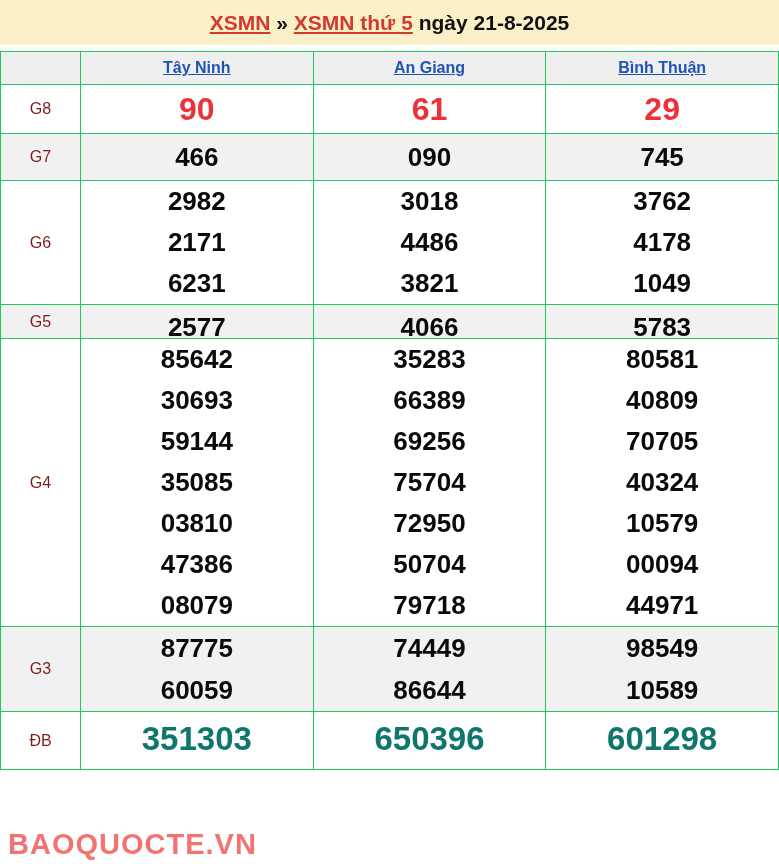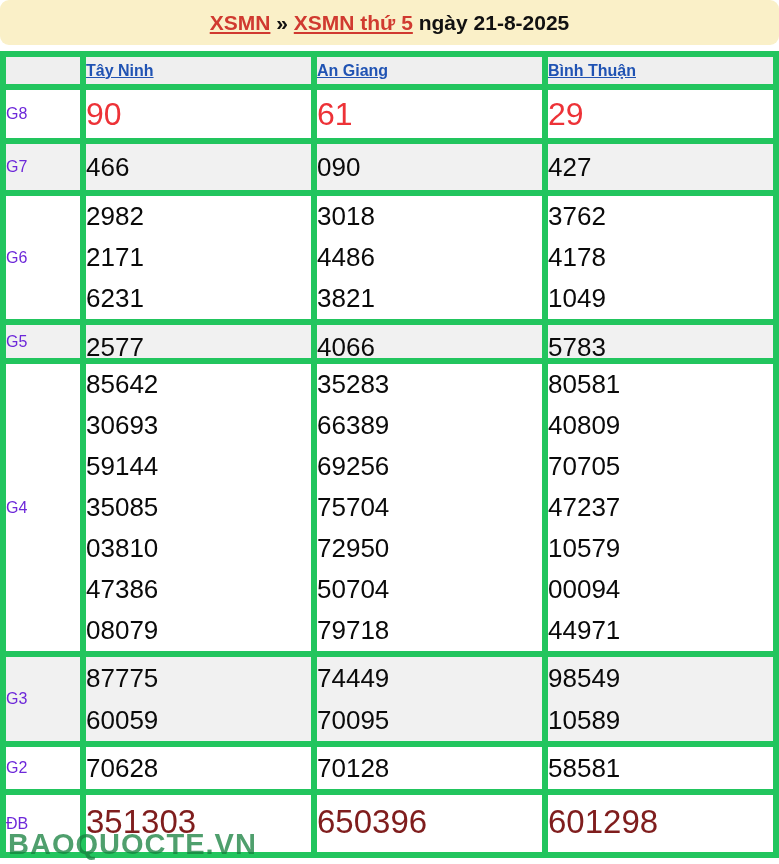--- a/index.html
+++ b/index.html
@@ -7,57 +7,56 @@
   body {
     width: 779px; height: 864px; overflow: hidden;
     background: #ffffff; position: relative;
     font-family: "Liberation Sans", sans-serif;
   }
   .title-bar {
     width: 100%; height: 45px; background: #faf0c8;
     text-align: center; line-height: 45px;
     font-size: 21px; font-weight: bold; color: #111;
     white-space: nowrap;
-    border-radius: 9px;
   }
   .title-bar a { color: #d03a30; text-decoration: underline; cursor: pointer; }
   .title-sep, .title-date { color: #111; }
 
   table.results {
     width: 779px; border-collapse: collapse; table-layout: fixed;
     margin-top: 6px;
   }
   table.results th, table.results td {
-    border: 6px solid #22c55e; text-align: left; padding: 0;
+    border: 1px solid #22c55e; text-align: center; padding: 0;
     vertical-align: middle;
   }
   thead th { height: 33px; background: #efefef; font-size: 16px; }
   thead a { color: #2053b3; font-weight: bold; text-decoration: underline; cursor: pointer; }
 
   tr.shade-white td { background: #ffffff; }
   tr.shade-gray  td { background: #f1f1f1; }
 
-  td.label-cell { font-size: 16px; font-weight: 400; color: #6d28d9; }
+  td.label-cell { font-size: 16px; font-weight: 400; color: #7f1d1d; }
 
   .line {
     height: 41px; line-height: 41px;
-    font-size: 26px; font-weight: normal; color: #0a0a0a;
+    font-size: 26px; font-weight: bold; color: #0a0a0a;
     white-space: nowrap;
   }
   tr.row-G8 .line { height: 48px; line-height: 48px; font-size: 32px; color: #ed3237; }
   tr.row-G7 .line { height: 46px; line-height: 46px; }
   tr.row-G5 .line { height: 33px; line-height: 45px; }
   tr.row-G3 .line { height: 42px; line-height: 42px; }
   tr.row-G2 .line, tr.row-G1 .line { height: 42px; line-height: 42px; }
-  tr.row-DB .line { height: 57px; line-height: 54px; font-size: 33px; color: #7f1d1d; }
+  tr.row-DB .line { height: 57px; line-height: 54px; font-size: 33px; color: #0f766e; }
 
   .watermark {
     position: absolute; left: 8px; top: 828px;
     font-size: 29px; font-weight: bold; letter-spacing: 1px;
-    color: #15803d; opacity: 0.75;
+    color: #ef4444; opacity: 0.75;
     pointer-events: none; z-index: 5; white-space: nowrap;
   }
 </style>
 </head>
 <body>
 
 <div class="title-bar">
   <a>XSMN</a>
   <span class="title-sep">»</span>
   <a>XSMN thứ 5</a>
@@ -94,21 +93,21 @@
       </tr>
       <tr class="shade-gray row-G7">
         <td class="label-cell">G7</td>
         <td>
           <div class="line">466</div>
         </td>
         <td>
           <div class="line">090</div>
         </td>
         <td>
-          <div class="line">427</div>
+          <div class="line">745</div>
         </td>
       </tr>
       <tr class="shade-white row-G6">
         <td class="label-cell">G6</td>
         <td>
           <div class="line">2982</div>
           <div class="line">2171</div>
           <div class="line">6231</div>
         </td>
         <td>
@@ -151,51 +150,39 @@
           <div class="line">69256</div>
           <div class="line">75704</div>
           <div class="line">72950</div>
           <div class="line">50704</div>
           <div class="line">79718</div>
         </td>
         <td>
           <div class="line">80581</div>
           <div class="line">40809</div>
           <div class="line">70705</div>
-          <div class="line">47237</div>
+          <div class="line">40324</div>
           <div class="line">10579</div>
           <div class="line">00094</div>
           <div class="line">44971</div>
         </td>
       </tr>
       <tr class="shade-gray row-G3">
         <td class="label-cell">G3</td>
         <td>
           <div class="line">87775</div>
           <div class="line">60059</div>
         </td>
         <td>
           <div class="line">74449</div>
-          <div class="line">70095</div>
+          <div class="line">86644</div>
         </td>
         <td>
           <div class="line">98549</div>
           <div class="line">10589</div>
-        </td>
-      </tr>
-      <tr class="shade-white row-G2">
-        <td class="label-cell">G2</td>
-        <td>
-          <div class="line">70628</div>
-        </td>
-        <td>
-          <div class="line">70128</div>
-        </td>
-        <td>
-          <div class="line">58581</div>
         </td>
       </tr>
       <tr class="shade-white row-DB">
         <td class="label-cell">ĐB</td>
         <td>
           <div class="line">351303</div>
         </td>
         <td>
           <div class="line">650396</div>
         </td>

